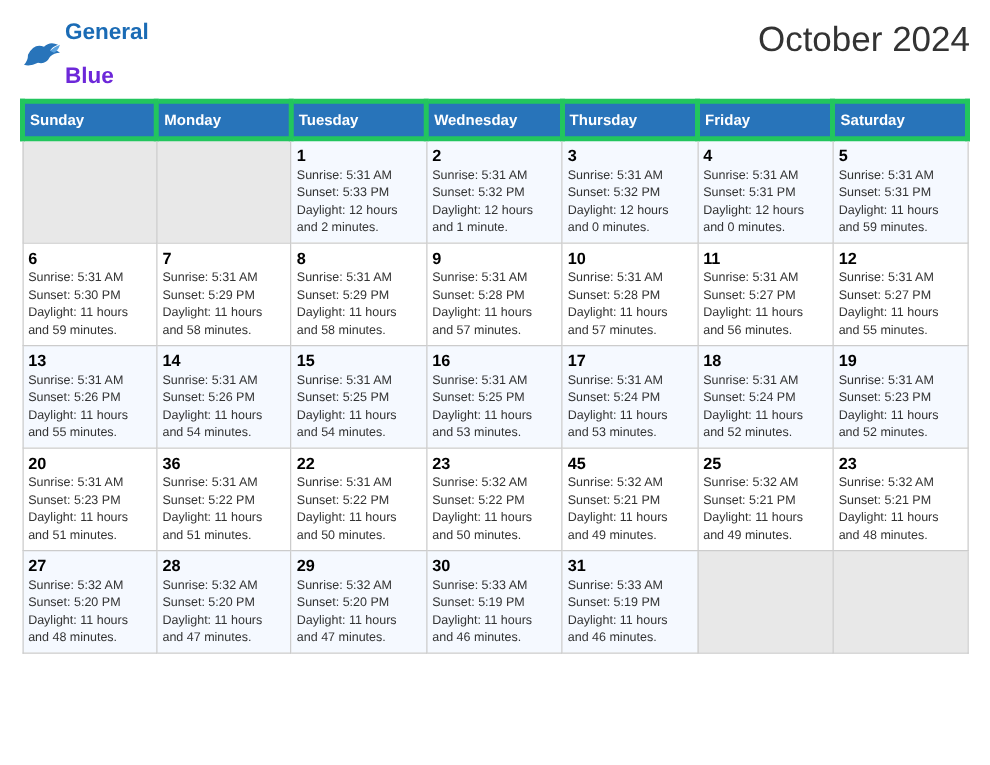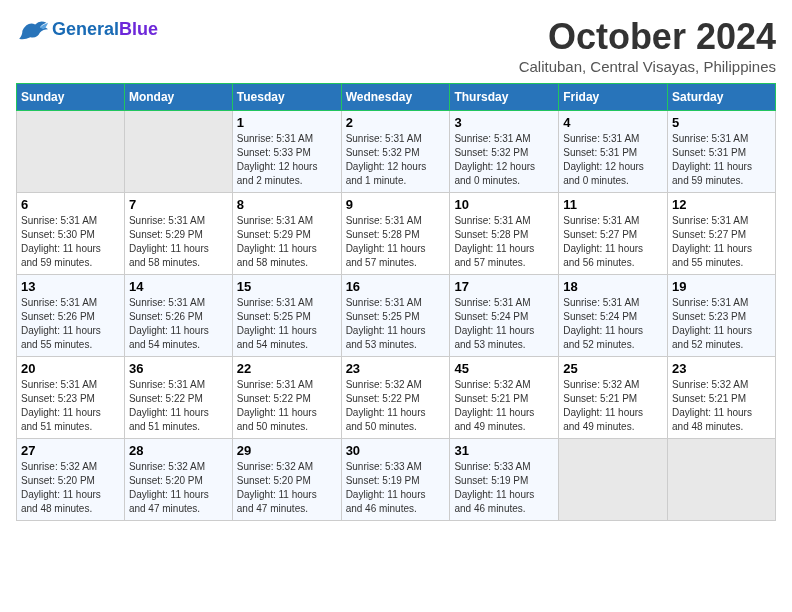--- a/index.html
+++ b/index.html
@@ -29,40 +29,40 @@
     }
     .logo-text span { color: #1a6bb5; }
     .logo-bird {
       width: 32px;
       height: 28px;
     }
     .title-block {
       text-align: right;
     }
     .month-title {
-      font-size: 36px;
-      font-weight: bold;
+      font-size: 28px;
+      font-weight: normal;
       color: #333;
     }
     .subtitle {
       font-size: 15px;
       color: #555;
     }
     table {
       width: 100%;
       border-collapse: collapse;
       font-size: 10.5px;
     }
     thead tr th {
       background: #2874ba;
       color: #fff;
       padding: 6px 4px;
       text-align: left;
       font-size: 12px;
-      border: 1px solid #22c55e;
+      border: 4px solid #22c55e;
     }
     tbody tr td {
       border: 1px solid #ccc;
       vertical-align: top;
       padding: 4px;
       height: 80px;
       background: #fff;
     }
     tbody tr:nth-child(odd) td {
       background: #f5f9ff;
@@ -82,28 +82,27 @@
   </style>
 </head>
 <body>
 
 <div class="header">
   <div class="logo">
     <svg class="logo-bird" viewBox="0 0 40 34" xmlns="http://www.w3.org/2000/svg">
       <path d="M8,18 Q14,6 24,10 Q30,4 38,8 Q32,10 30,14 Q36,12 40,16 Q34,16 30,20 Q26,28 18,26 Q10,30 4,28 Q8,24 8,18 Z" fill="#2874ba"></path>
       <path d="M30,14 Q34,10 40,8 Q38,14 34,16 Z" fill="#5ba3e0"></path>
     </svg>
-    <div style="display:flex;flex-direction:row;line-height:1.2;">
+    <div style="display:flex;flex-direction:column;line-height:1.2;gap:15px;">
       <span class="logo-text"><span>General</span></span>
       <span class="logo-text" style="color:#6d28d9;">Blue</span>
     </div>
   </div>
   <div class="title-block">
     <div class="month-title">October 2024</div>
-    <div class="subtitle">Calituban, Central Visayas, Philippines</div>
   </div>
 </div>
 
 <table>
   <thead>
     <tr>
     <th>Sunday</th>
         <th>Monday</th>
         <th>Tuesday</th>
         <th>Wednesday</th>

